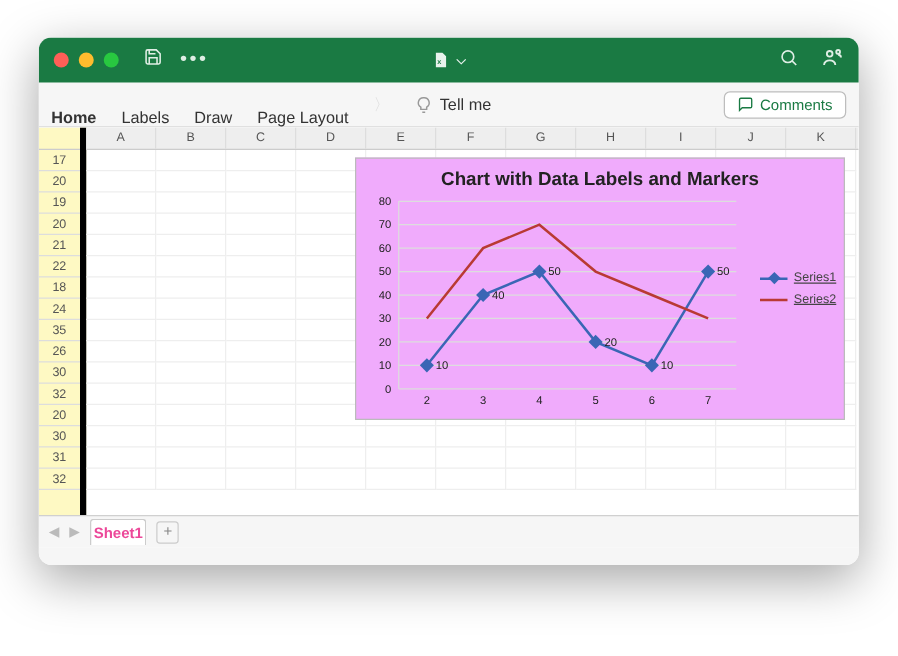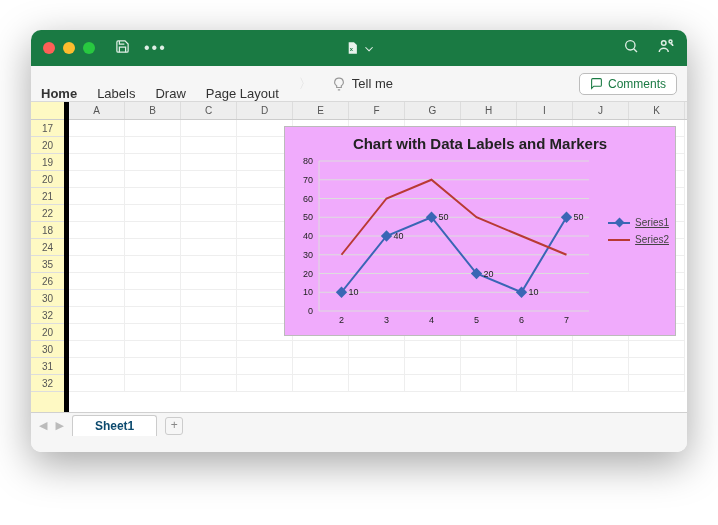--- a/index.html
+++ b/index.html
@@ -46,21 +46,21 @@
   .legend { position: absolute; right: 6px; top: 84px; font-size: 10px; color: #444; }
   .legend div { display:flex; align-items:center; gap:5px; margin:6px 0;text-decoration:underline;}
   .lg-line { width:22px; height:2px; position:relative;}
   .lg-line.blue { background:#3a66b5;}
   .lg-line.blue::after { content:""; position:absolute; left:8px; top:-3px; width:7px; height:7px; background:#3a66b5; transform:rotate(45deg);}
   .lg-line.red { background:#b93a33;}
   svg.lines { position:absolute; left:0; top:0; overflow:visible; }
   .marker { fill:#3a66b5; }
   .dlabel { font-size:9px; fill:#222; }
   .sheetbar { height: 26px; border-top: 1px solid #d0d0d0; background: #f6f6f6; display: flex; align-items: center; padding: 0 8px; gap: 8px; font-size: 12px; color:#666; }
-  .sheet-tab { background: #fff; border: 1px solid #ccc; border-bottom: none; padding: 3px 22px; border-radius: 3px 3px 0 0; color:#0c4a6e; font-weight:600; font-size:12px; }
+  .sheet-tab { background: #fff; border: 1px solid #ccc; border-bottom: none; padding: 3px 2px; border-radius: 3px 3px 0 0; color:#ec4899; font-weight:600; font-size:12px; }
   .plus { width:18px; height:18px; border:1px solid #ccc; border-radius:3px; text-align:center; line-height:15px; color:#888; }
   .navtri { color:#bbb; font-size:11px; }
   .statusbar { height: 14px; background: #f6f6f6; }
   .vline { color:#ddd; }
 </style>
 </head>
 <body>
 
 <div class="window">
   <div class="titlebar">

